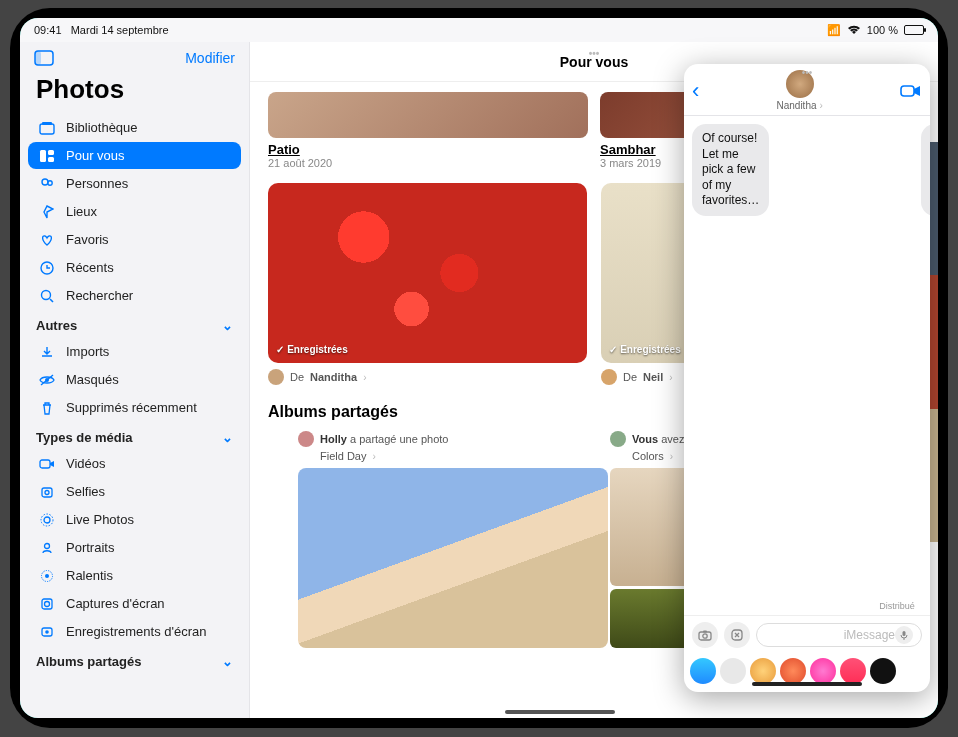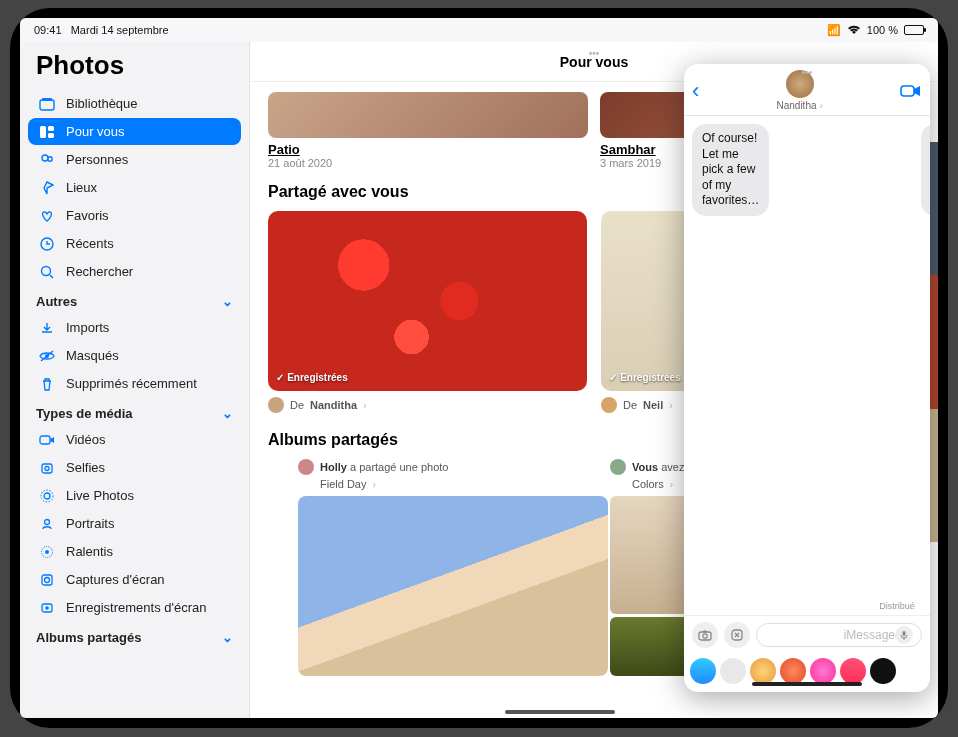--- a/index.html
+++ b/index.html
@@ -15,21 +15,21 @@
     position: absolute;
     top: 8px; left: 10px;
     width: 938px; height: 720px;
     background: #000;
     border-radius: 40px;
     padding: 10px;
   }
   .screen {
     width: 100%; height: 100%;
     background: #14b8a6;
-    border-radius: 6px;
+    border-radius: 18px;
     overflow: hidden;
     position: relative;
     display: flex;
     flex-direction: column;
   }
   
   .statusbar {
     height: 24px;
     display: flex;
     justify-content: space-between;
@@ -222,20 +222,29 @@
             </svg>
         </span>
         <span>100 %</span>
         <span class="battery-icon"><span class="battery-fill"></span></span>
       </div>
     </div>
 
     <div class="main-area">
 
       <div class="sidebar">
+        <div class="sidebar-top">
+          <span class="panel-icon">
+            <svg width="20" height="16" viewBox="0 0 20 16">
+                <rect x="1" y="1" width="18" height="14" rx="3" fill="none" stroke="#007aff" stroke-width="1.5"></rect>
+                <rect x="1" y="1" width="6" height="14" rx="3" fill="#007aff" opacity=".25"></rect>
+              </svg>
+          </span>
+          <span class="modifier">Modifier</span>
+        </div>
         <h1>Photos</h1>
 
         <div class="side-item">
           <span class="ic">
               <svg width="16" height="14">
                 <rect x="1" y="3" width="14" height="10" rx="2" fill="none" stroke="#007aff" stroke-width="1.4"></rect>
                 <rect x="3" y="1" width="10" height="3" rx="1" fill="#007aff"></rect>
               </svg>
             </span>
           <span>Bibliothèque</span>
@@ -412,21 +421,20 @@
               <div class="title">Patio</div>
               <div class="date">21 août 2020</div>
             </div>
             <div class="memory">
               <div class="thumb"></div>
               <div class="title">Sambhar</div>
               <div class="date">3 mars 2019</div>
             </div>
           </div>
 
-          <h2 class="section">Partagé avec vous</h2>
           <div class="shared-row">
             <div class="shared-card">
               <div class="shared-thumb peppers">
                 <span class="badge-saved">✓ Enregistrées</span>
               </div>
               <div class="from-row">
                 <span class="avatar"></span>
                 <span>De</span>
                 <b>Nanditha</b>
                 <span class="chev-sm">›</span>

